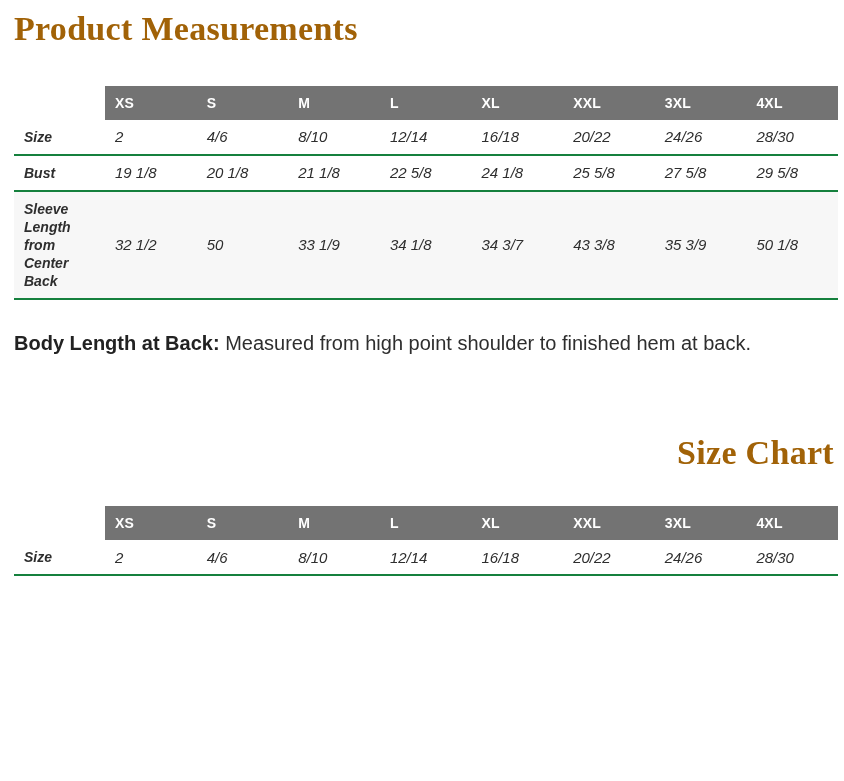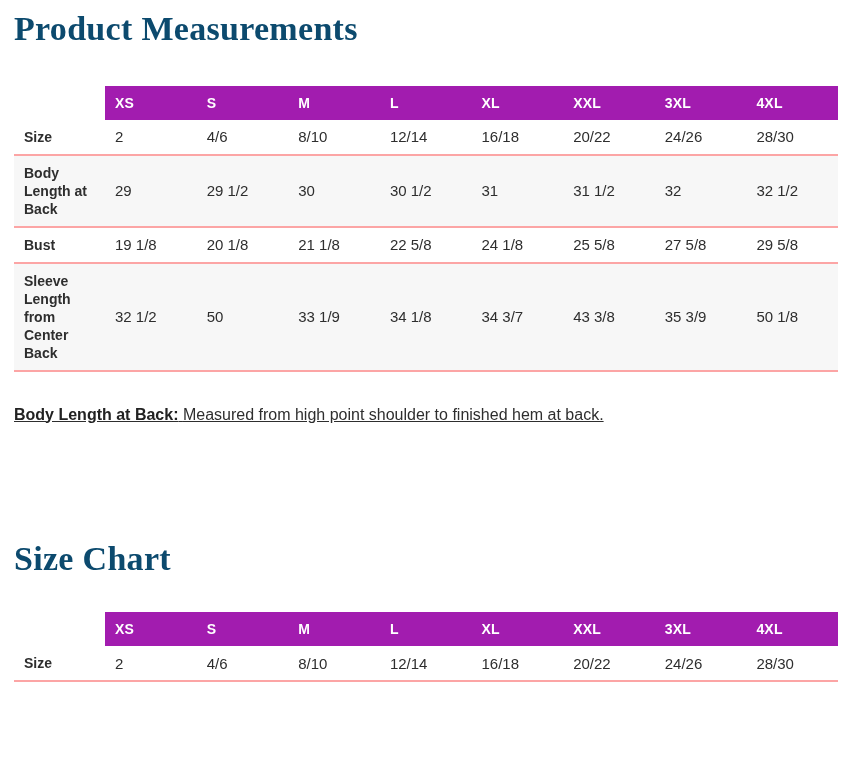--- a/index.html
+++ b/index.html
@@ -9,52 +9,53 @@
     font-family: "Liberation Sans", sans-serif;
     color: #2e2e2e;
   }
   .page { padding: 6px 10px 30px 14px; }
 
   h1.section-title, h2.section-title {
     font-family: "Liberation Serif", serif;
     font-weight: 600;
     font-size: 34px;
     line-height: 1.25;
-    color: #0c4a6e;
+    color: #a16207;
     letter-spacing: 0.3px;
     margin: 0;
   }
   h1.section-title { margin-top: 2px; }
-  h2.section-title { margin-top: 108px; }
+  h2.section-title { margin-top: 74px; text-align: right; }
 
   table.size-table {
     border-collapse: collapse;
     table-layout: fixed;
     width: 824px;
     margin-top: 35px;
   }
   h2.section-title + table.size-table { margin-top: 32px; }
 
   table.size-table col.label-col { width: 91px; }
 
   table.size-table thead th {
-    background: #a21caf;
+    background: #737373;
     color: #ffffff;
     font-size: 14px;
     font-weight: 700;
     text-align: left;
     padding: 9px 6px 9px 10px;
     letter-spacing: 0.2px;
   }
   table.size-table thead th.corner-cell {
     background: transparent;
   }
 
   table.size-table tbody tr {
-    border-bottom: 2px solid #fca5a5;
+    border-bottom: 2px solid #15803d;
+    font-style: italic;
   }
   table.size-table tbody tr.zebra {
     background: #f7f7f7;
   }
 
   table.size-table tbody th.row-label {
     font-size: 14px;
     font-weight: 700;
     text-align: left;
     line-height: 18px;
@@ -66,24 +67,23 @@
     font-size: 15px;
     text-align: left;
     padding: 8px 6px 8px 10px;
     vertical-align: middle;
     color: #2e2e2e;
   }
 
   .notes { margin-top: 2px; }
   .note {
     margin: 28px 0 0 0;
-    font-size: 16px;
+    font-size: 20px;
     line-height: 30px;
     color: #2e2e2e;
-    text-decoration: underline;
   }
   .note .term { font-weight: 700; color: #222222; }
 </style>
 </head>
 <body>
 
 <div class="page">
 
   <h1 class="section-title">Product Measurements</h1>
 
@@ -116,31 +116,20 @@
       <tr>
         <th class="row-label">Size</th>
         <td>2</td>
         <td>4/6</td>
         <td>8/10</td>
         <td>12/14</td>
         <td>16/18</td>
         <td>20/22</td>
         <td>24/26</td>
         <td>28/30</td>
-      </tr>
-      <tr class="zebra">
-        <th class="row-label">Body Length at Back</th>
-        <td>29</td>
-        <td>29 1/2</td>
-        <td>30</td>
-        <td>30 1/2</td>
-        <td>31</td>
-        <td>31 1/2</td>
-        <td>32</td>
-        <td>32 1/2</td>
       </tr>
       <tr>
         <th class="row-label">Bust</th>
         <td>19 1/8</td>
         <td>20 1/8</td>
         <td>21 1/8</td>
         <td>22 5/8</td>
         <td>24 1/8</td>
         <td>25 5/8</td>
         <td>27 5/8</td>

